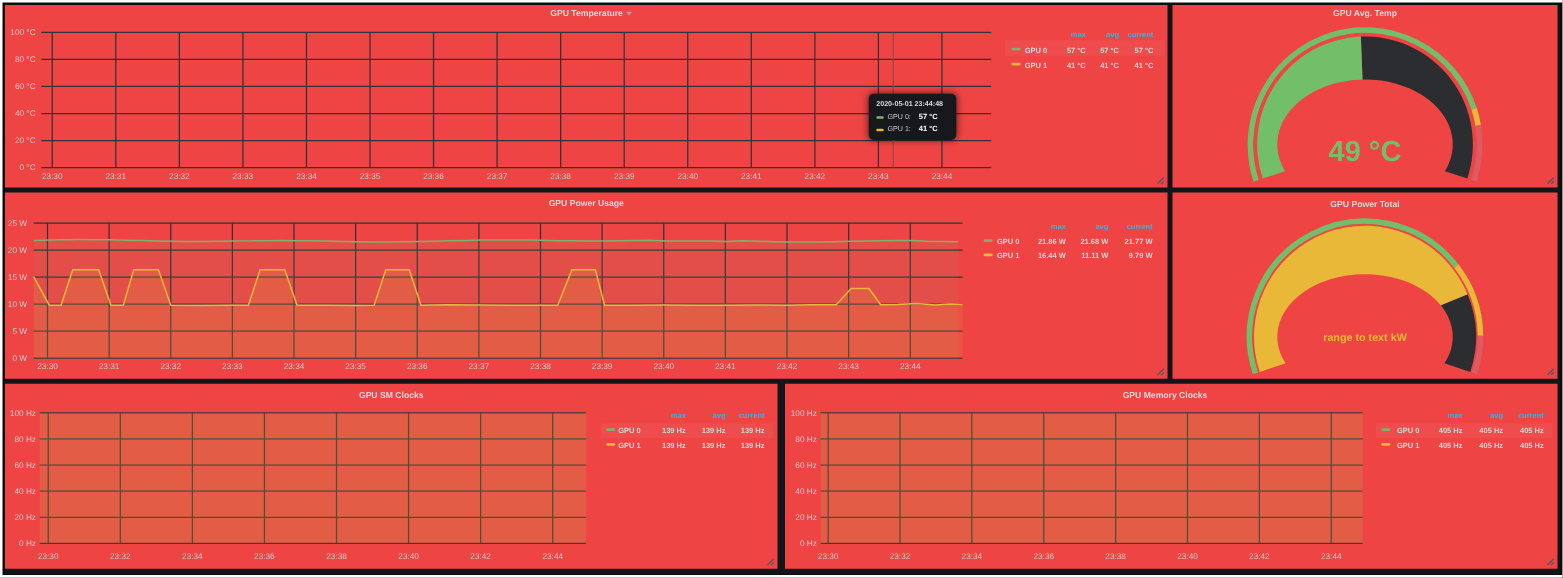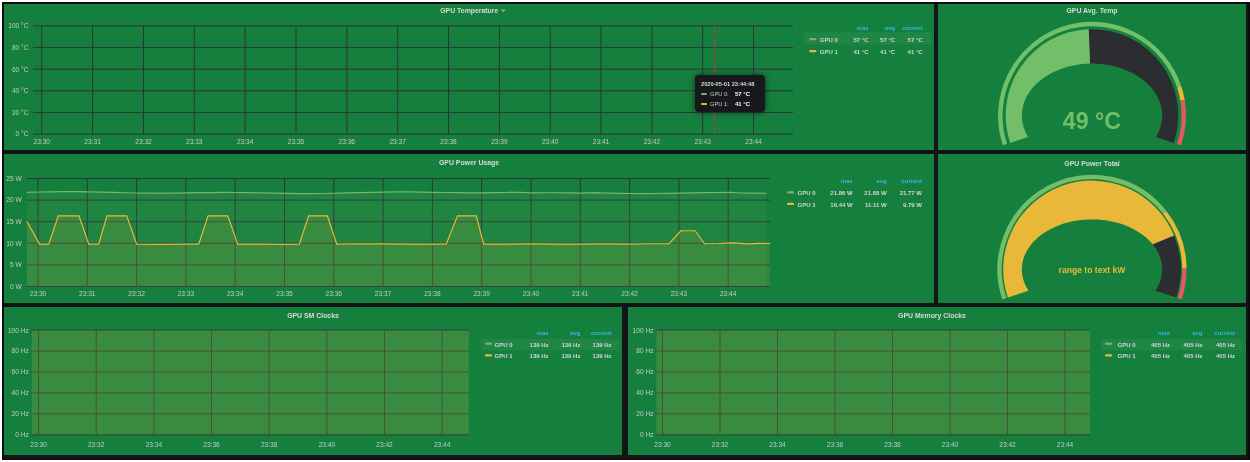--- a/index.html
+++ b/index.html
@@ -1,19 +1,19 @@
 <!DOCTYPE html>
 <html><head><meta charset="utf-8">
 <style>
 * { margin:0; padding:0; box-sizing:border-box; }
 html,body { width:1250px; height:462px; background:#ffffff; font-family:"Liberation Sans", sans-serif; }
 #page { position:relative; width:1250px; height:462px; overflow:hidden; }
 #edge { position:absolute; left:2px; top:2px; width:1248px; height:458px; background:#0b0c0d; }
 #dash { position:absolute; left:4px; top:4px; width:1244px; height:455px; background:#131418; }
-.panel { position:absolute; background:#15803d; }
+.panel { position:absolute; background:#ef4444; }
 .panel svg { position:absolute; left:0; top:0; }
 #tooltip { position:absolute; left:695px; top:75px; width:70px; height:37px;
   background:#17181b; border-radius:4px; box-shadow:0 0 6px rgba(0,0,0,0.6);
   font-size:5.7px; color:#d8d9da; padding:4px 0 0 6px; line-height:10px; }
 #tooltip .dt { font-weight:bold; letter-spacing:0; }
 #tooltip .row { position:relative; padding-left:9px; color:#c7c8c9; }
 #tooltip .row .dash { position:absolute; left:0; top:4px; width:6px; height:2px; border-radius:1px; }
 #tooltip .row b { color:#ffffff; position:absolute; left:34px; font-size:6px; }
 </style></head>
 <body>

